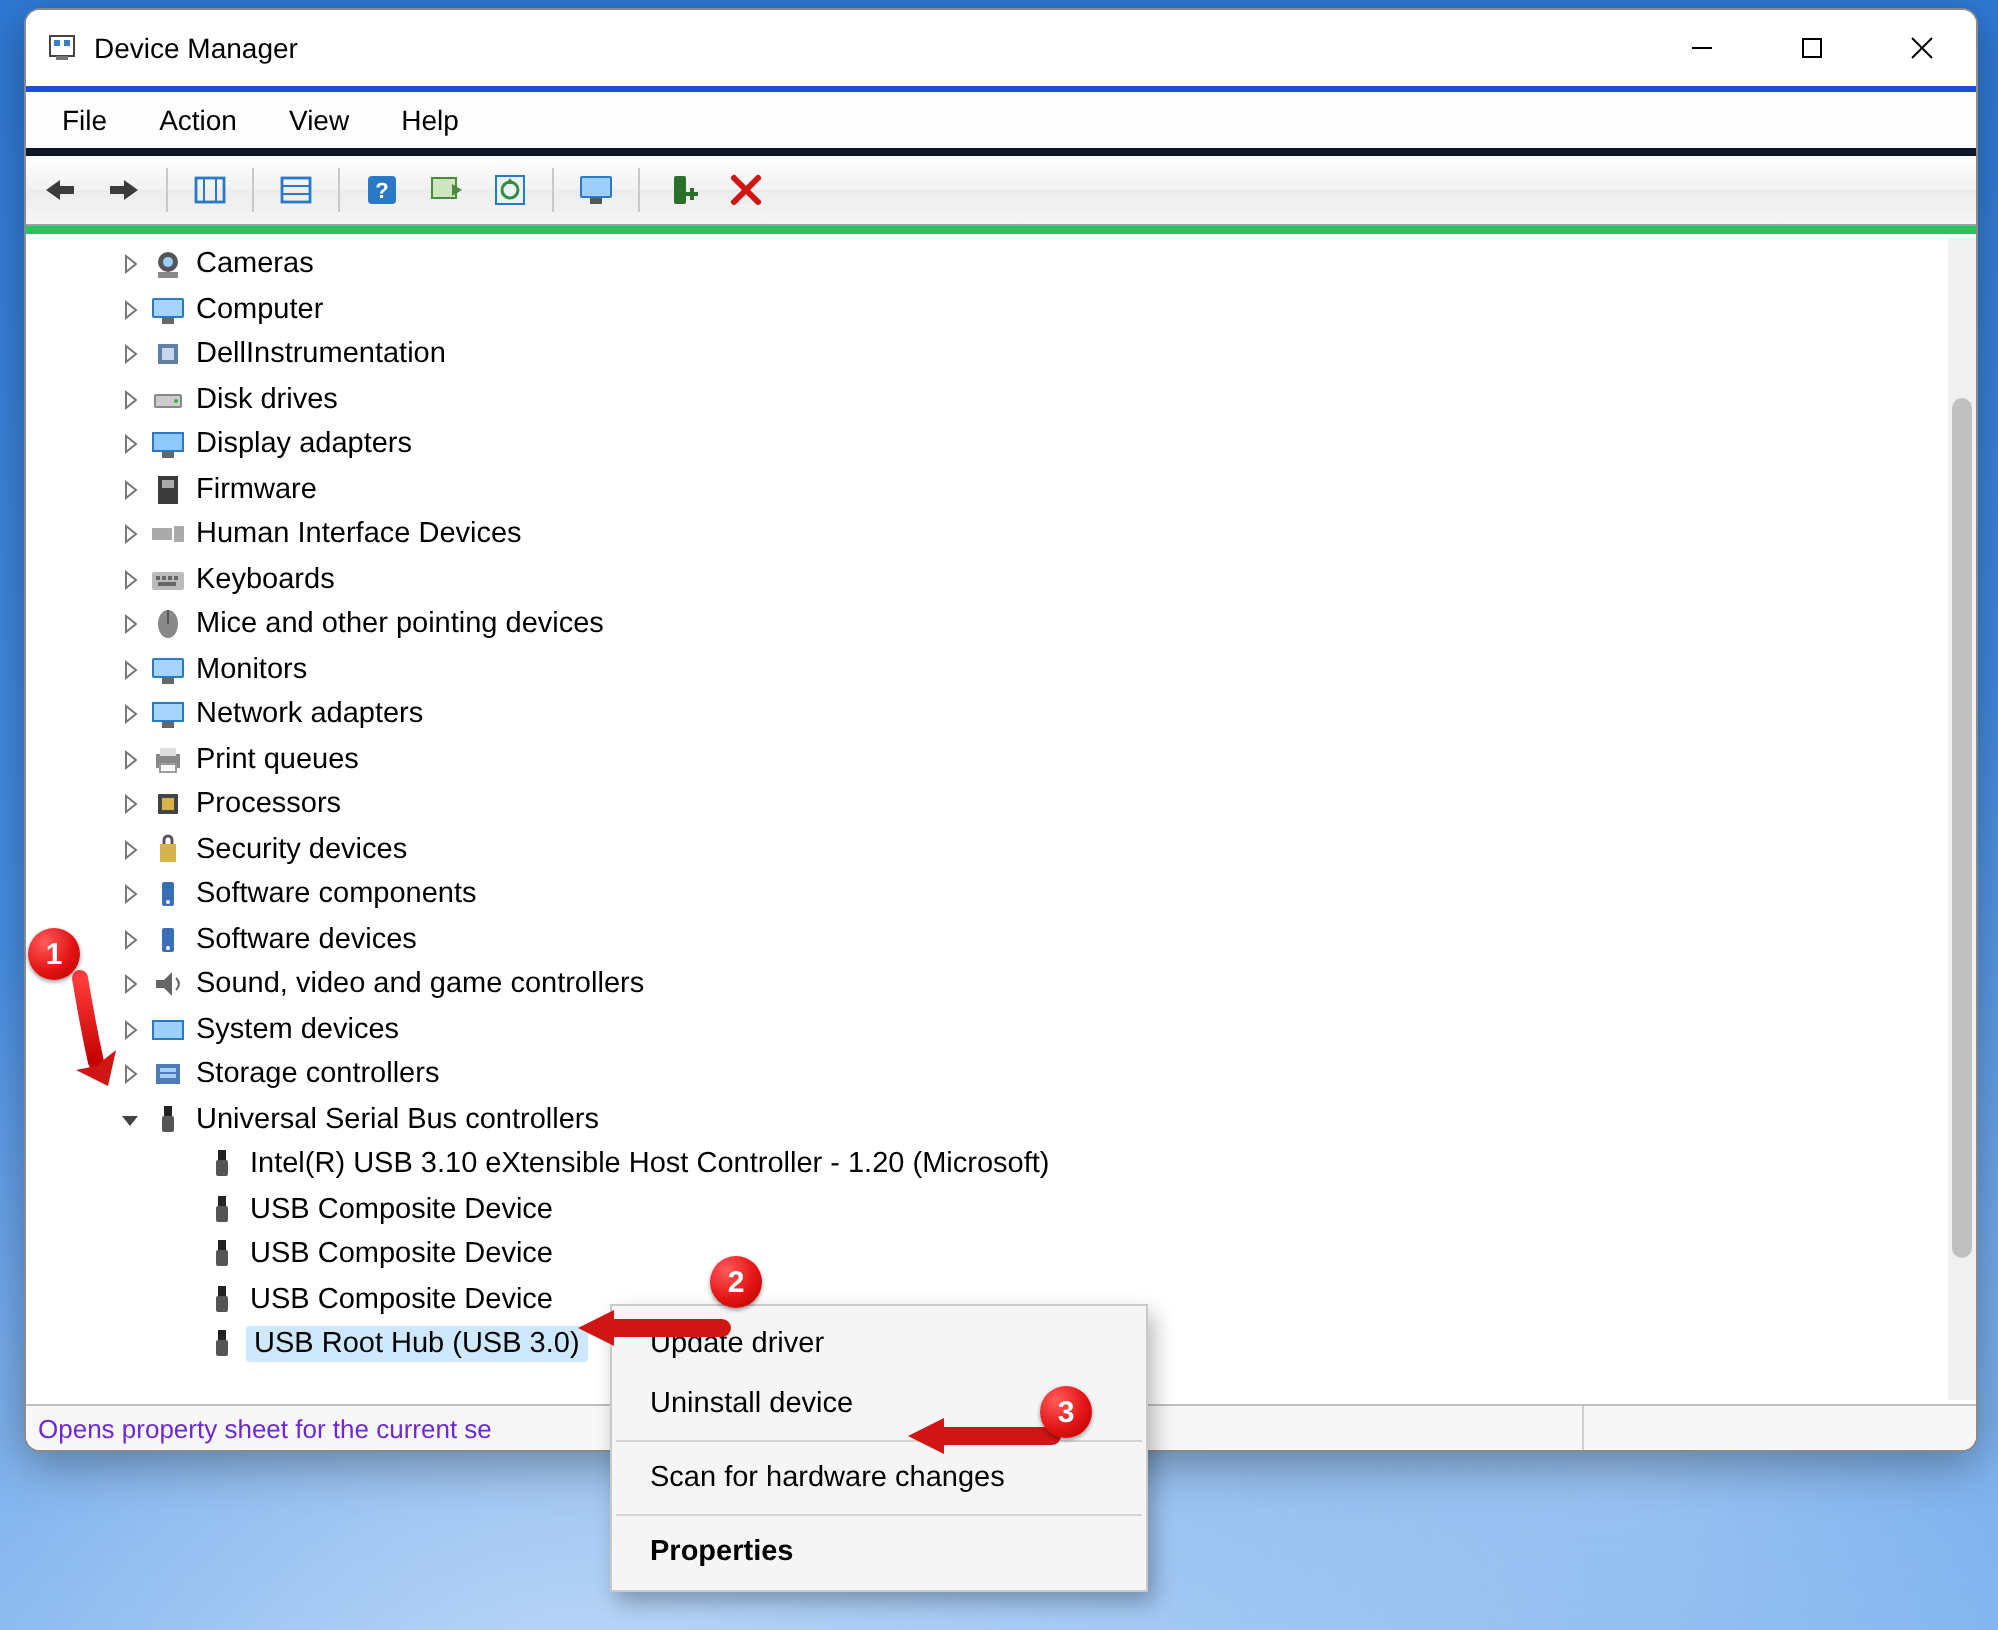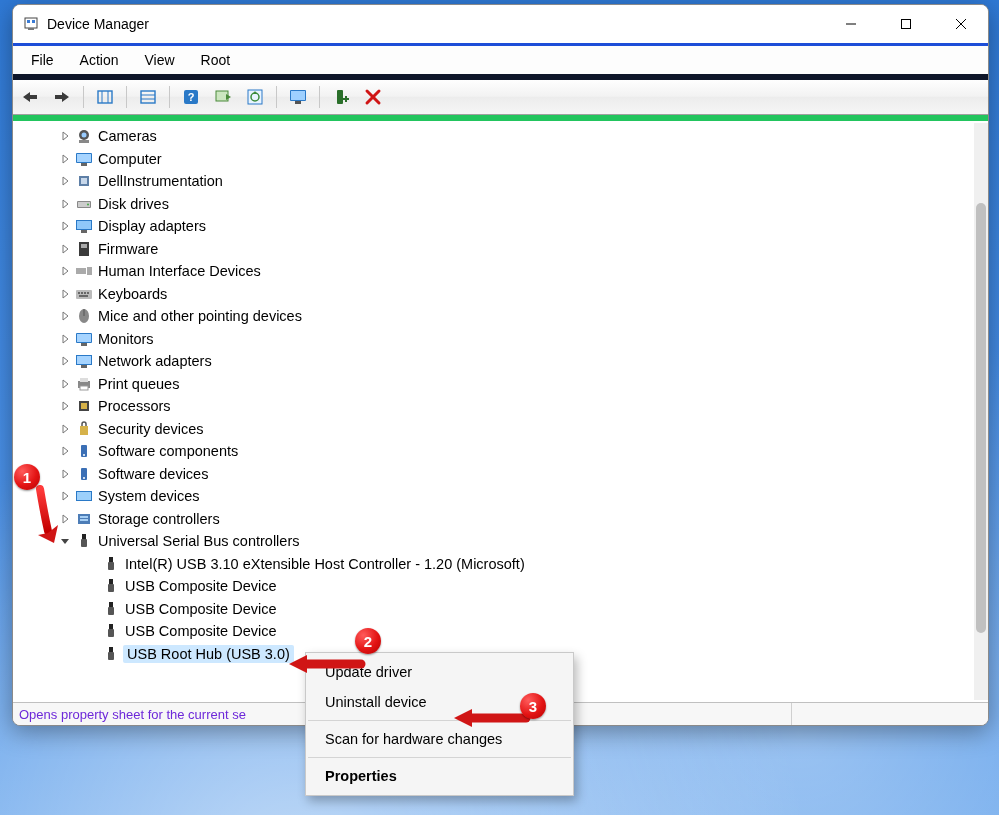--- a/index.html
+++ b/index.html
@@ -66,21 +66,21 @@
   }
   .winbtn svg { stroke:#000; stroke-width:1; fill:none; }
 
   
   .menubar {
     height: 28px;
     display: flex;
     align-items: center;
     gap: 2px;
     padding: 0 6px;
-    border-bottom: 6px solid #0f172a;
+    border-bottom: 4px solid #0f172a;
     background: #fdfdfd;
     font-size: 14px;
   }
   .menubar .menuitem {
     padding: 3px 12px;
     color:#000;
   }
 
   
   .toolbar {
@@ -100,21 +100,21 @@
   .tbsep {
     width:1px; height:22px; background:#c8c8c8; margin:0 2px;
   }
   .tbbtn svg { display:block; }
 
   
   .treewrap {
     flex: 1;
     position: relative;
     background: #fff;
-    border-top: 6px solid #22c55e;
+    border-top: 4px solid #22c55e;
   }
   .tree {
     position: absolute;
     left: 10px; right: 18px; top: 4px; bottom: 4px;
     overflow: hidden;
     font-size: 14.5px;
     color:#000;
   }
   .row {
     display:flex;
@@ -251,21 +251,21 @@
           <line x1="1" y1="1" x2="11" y2="11"></line>
           <line x1="11" y1="1" x2="1" y2="11"></line>
         </svg>
     </div>
   </div>
 
   <div class="menubar">
     <div class="menuitem">File</div>
     <div class="menuitem">Action</div>
     <div class="menuitem">View</div>
-    <div class="menuitem">Root</div>
+    <div class="menuitem">Help</div>
   </div>
 
   <div class="toolbar">
     <div class="tbbtn">
       <svg width="18" height="14" viewBox="0 0 18 14">
           <polygon points="9,2 9,5 16,5 16,9 9,9 9,12 2,7" fill="#3b3b3b"></polygon>
         </svg>
     </div>
     <div class="tbbtn">
       <svg width="18" height="14" viewBox="0 0 18 14">
@@ -561,20 +561,34 @@
               <polygon points="3,1 8,5 3,9" fill="none" stroke="#777"></polygon>
             </svg>
           </span>
           <span class="devicon">
             <svg width="14" height="16">
               <rect x="4" y="2" width="6" height="12" rx="1" fill="#3b6fb5"></rect>
               <circle cx="7" cy="12" r="1" fill="#fff"></circle>
             </svg>
           </span>
           <span class="label">Software devices</span>
+        </div>
+        <div class="row l1">
+          <span class="caret">
+            <svg width="10" height="10">
+              <polygon points="3,1 8,5 3,9" fill="none" stroke="#777"></polygon>
+            </svg>
+          </span>
+          <span class="devicon">
+            <svg width="16" height="16">
+              <polygon points="2,6 6,6 10,2 10,14 6,10 2,10" fill="#666"></polygon>
+              <path d="M12 5 q3 3 0 6" stroke="#666" fill="none"></path>
+            </svg>
+          </span>
+          <span class="label">Sound, video and game controllers</span>
         </div>
         <div class="row l1">
           <span class="caret">
             <svg width="10" height="10">
               <polygon points="3,1 8,5 3,9" fill="none" stroke="#777"></polygon>
             </svg>
           </span>
           <span class="devicon">
             <svg width="18" height="14">
               <rect x="1" y="2" width="16" height="10" fill="#2a79c7"></rect>

